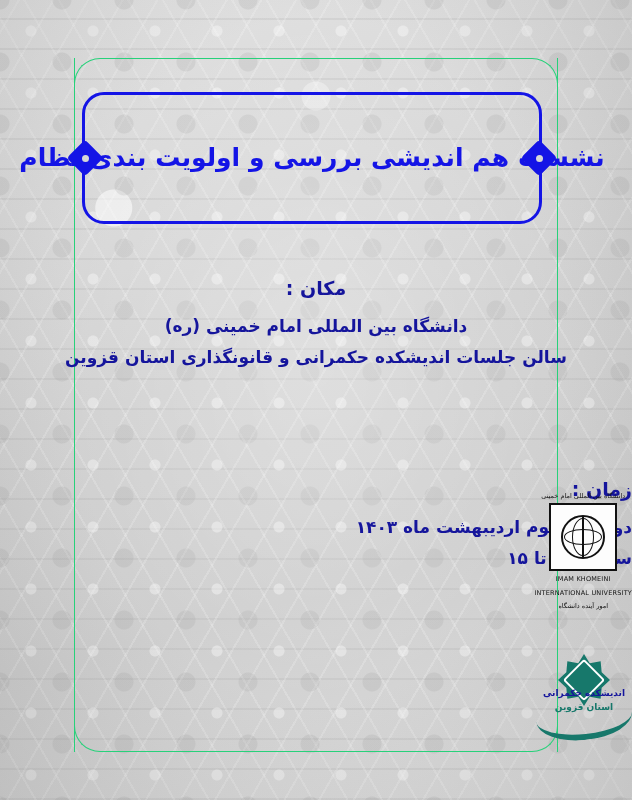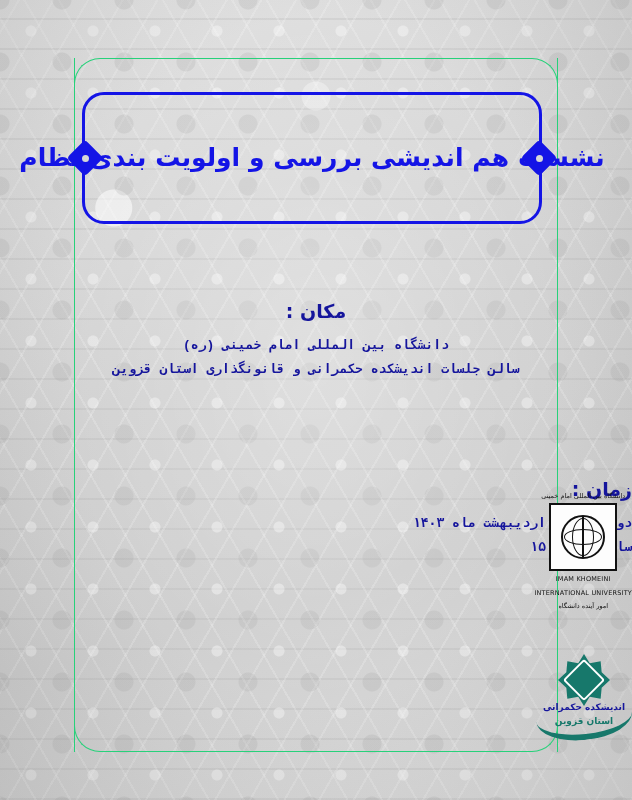--- a/index.html
+++ b/index.html
@@ -139,26 +139,25 @@
     direction: rtl;
     text-align: center;
     color: #15159c;
   }
   .info-label {
     font-size: 19px;
     font-weight: bold;
     margin-bottom: 12px;
   }
   .info-line {
-    font-size: 13px;
+    font-size: 17px;
     font-weight: bold;
     line-height: 1.85;
-    font-family: Liberation Mono, monospace;
-  }
-  #place-block { top: 300px; }
+  }
+  #place-block { top: 277px; }
   #time-block  { top: 478px; text-align: right; }
 
   
   .logos {
     position: absolute;
     left: 0; right: 0;
     bottom: 62px;
     display: flex;
     justify-content: center;
     align-items: flex-end;
@@ -245,21 +244,21 @@
     width: 96px;
     height: 40px;
     border-bottom: 6px solid #17786b;
     border-radius: 0 0 50% 50%;
     transform: rotate(-6deg);
   }
   .think-text {
     position: absolute;
     left: 0;
     right: 0;
-    top: 46px;
+    top: 32px;
     font-size: 9px;
     font-weight: bold;
     color: #15159c;
     direction: rtl;
     line-height: 1.6;
   }
   .think-text .l2 { color: #17786b; }
 </style>
 </head>
 <body>

